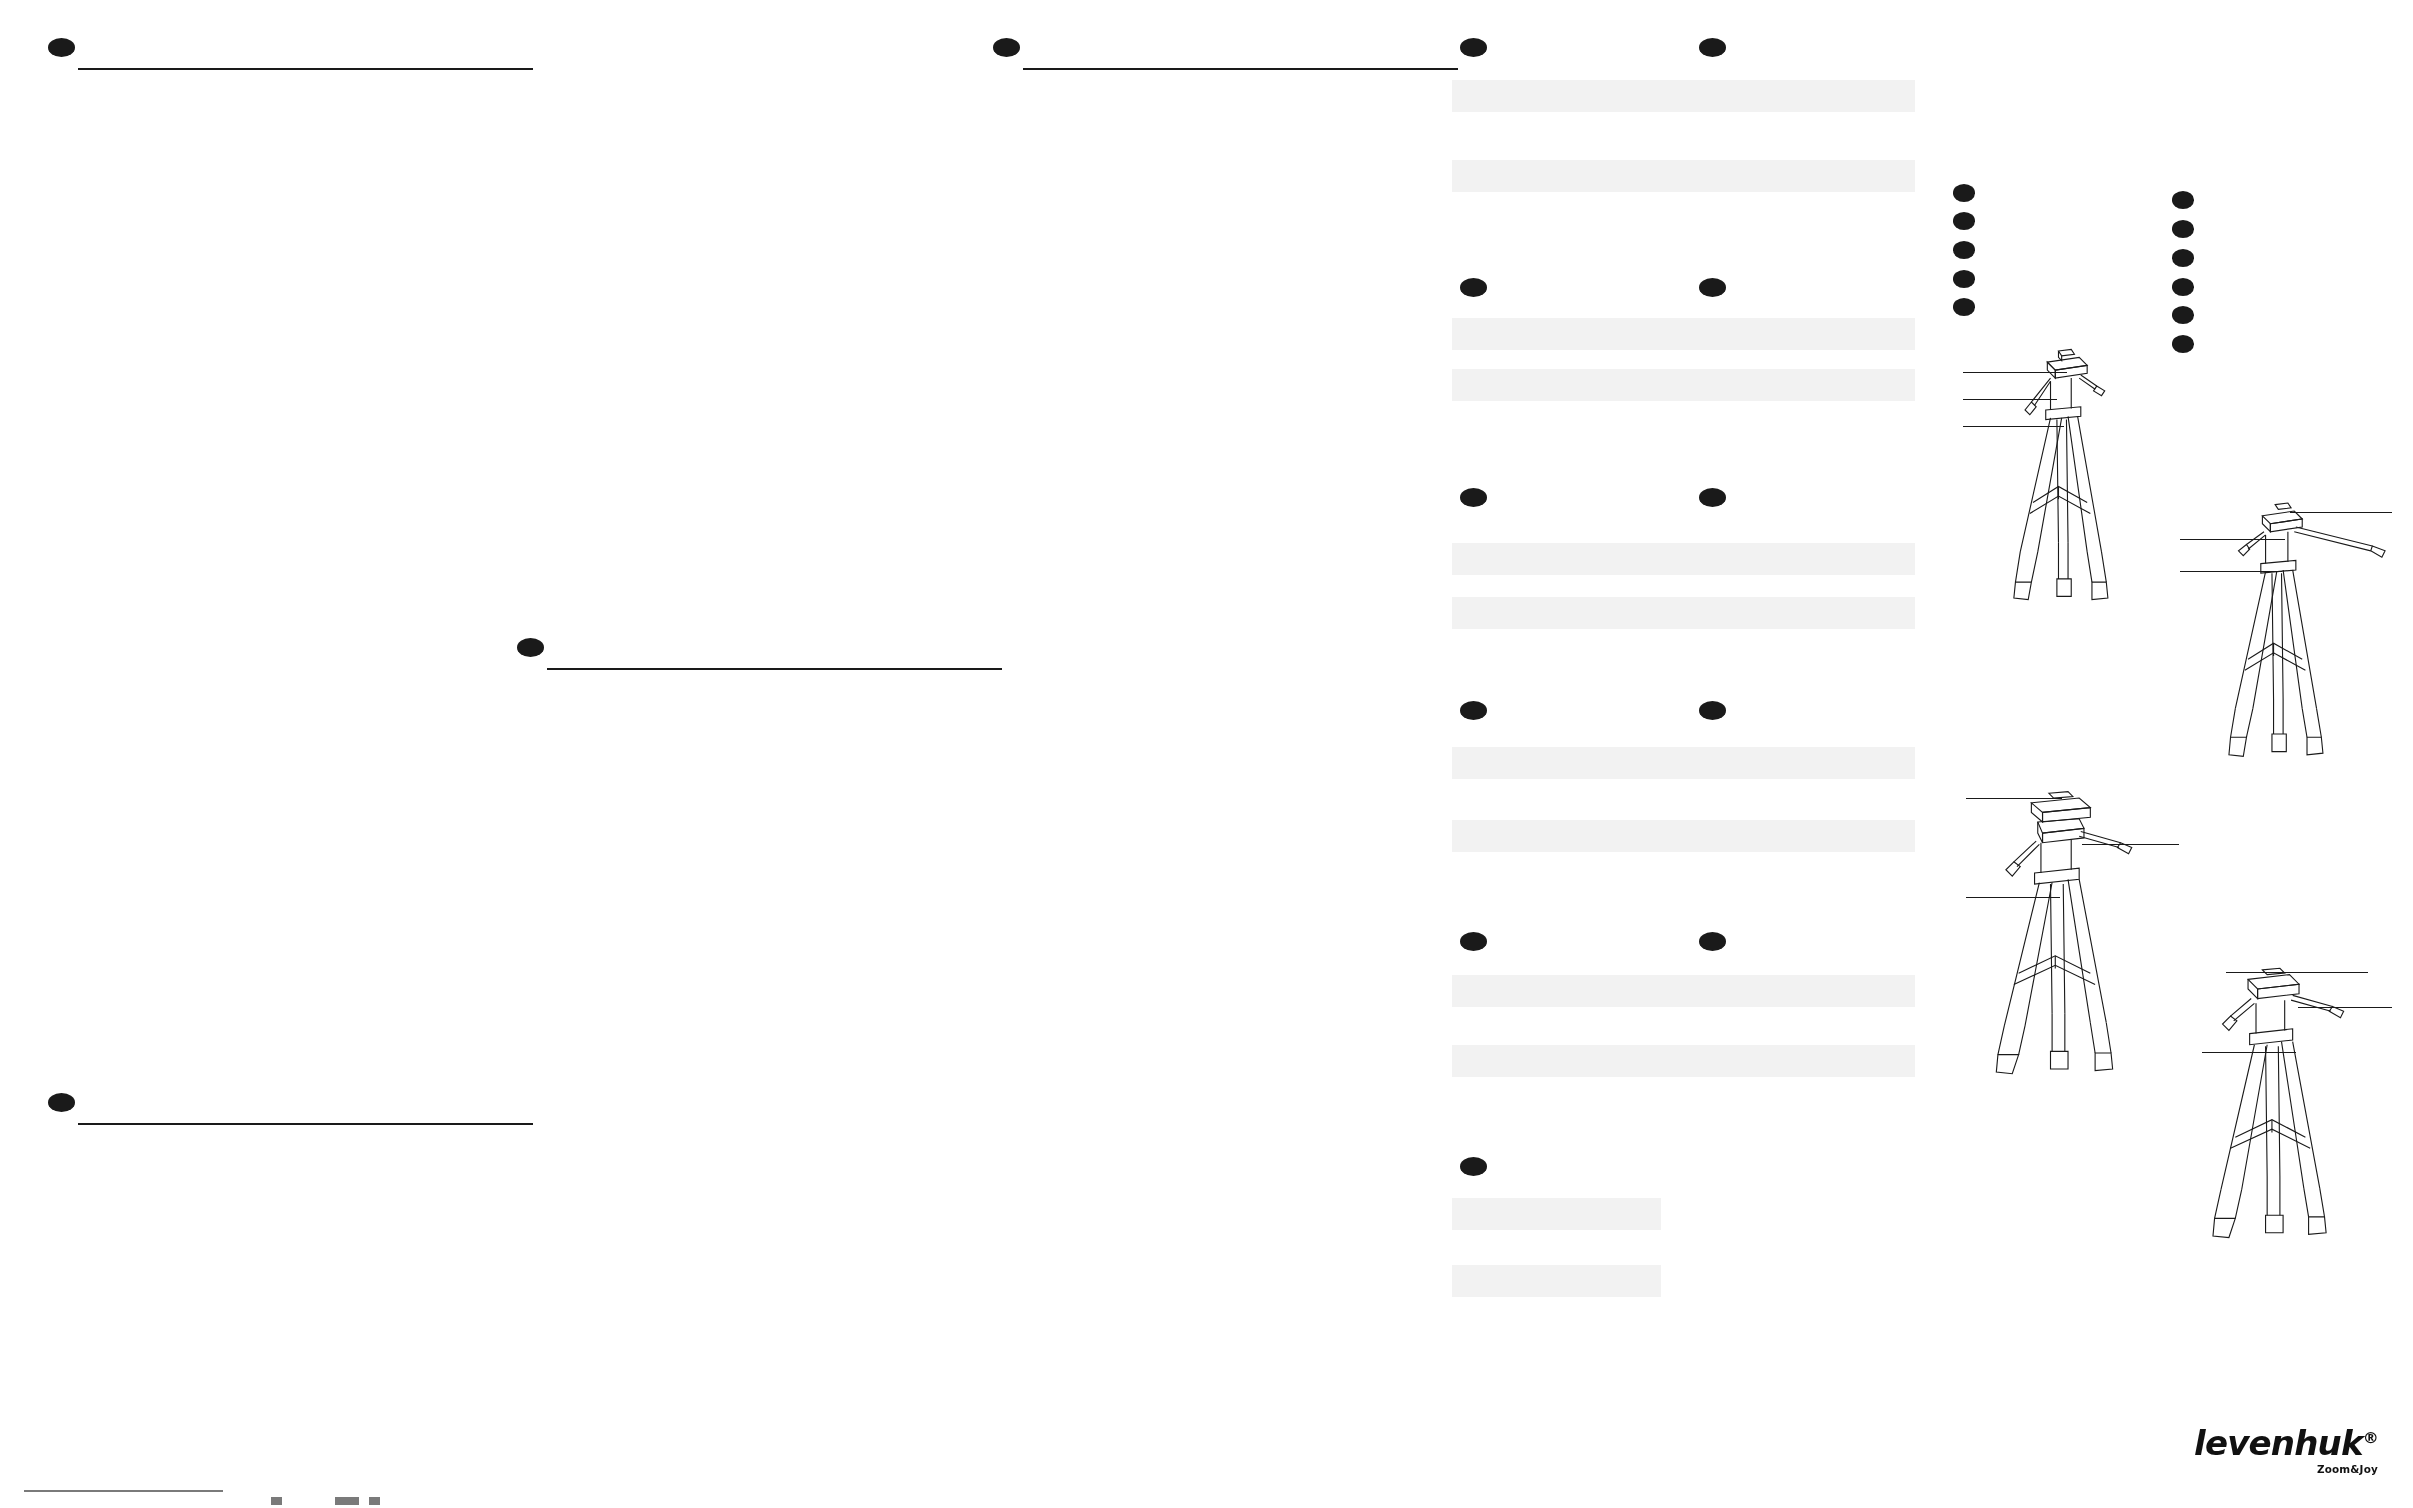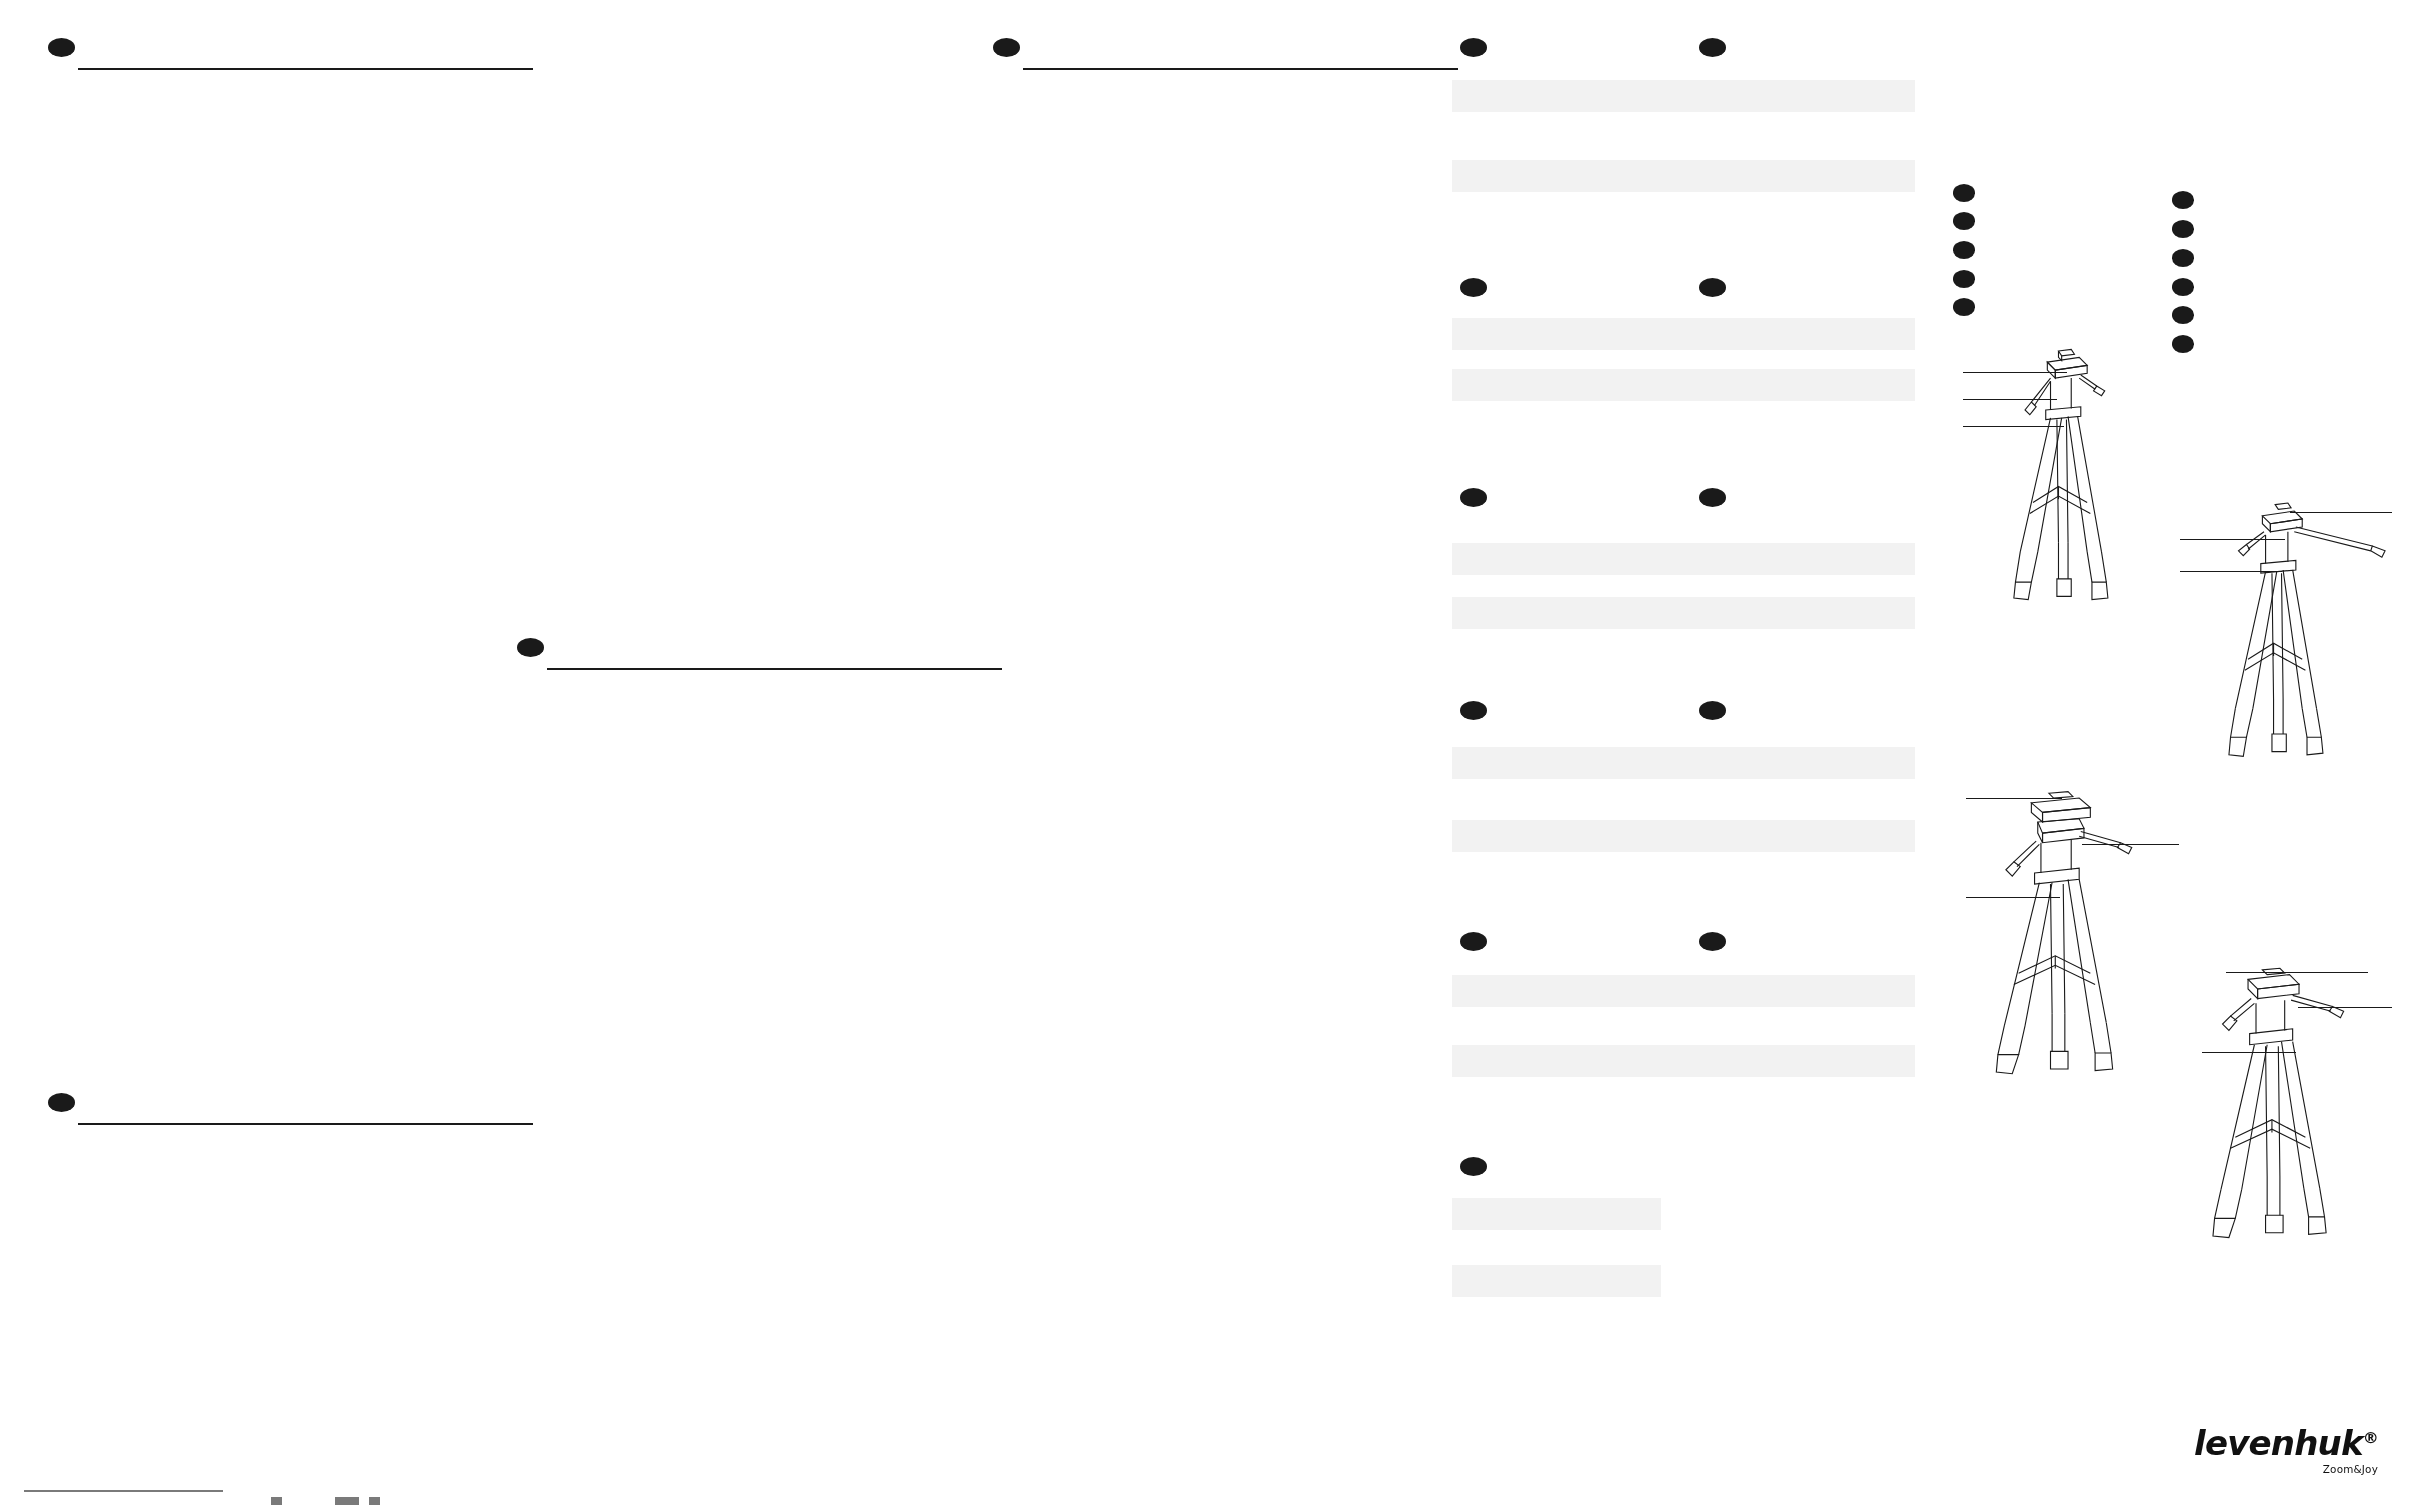--- a/index.html
+++ b/index.html
@@ -74,21 +74,21 @@
     font-style: italic;
     font-size: 34px;
     letter-spacing: -0.8px;
   }
   .logo .word sup {
     font-size: 16px;
     vertical-align: super;
   }
   .logo .tag {
     font-family: "DejaVu Sans", sans-serif;
-    font-weight: normal;
+    font-weight: bold;
     font-size: 10.4px;
     margin-top: 3.2px;
     letter-spacing: 0.2px;
   }
 
   
   .cropmark {
     position: absolute;
     background: #7a7a7a;
   }

